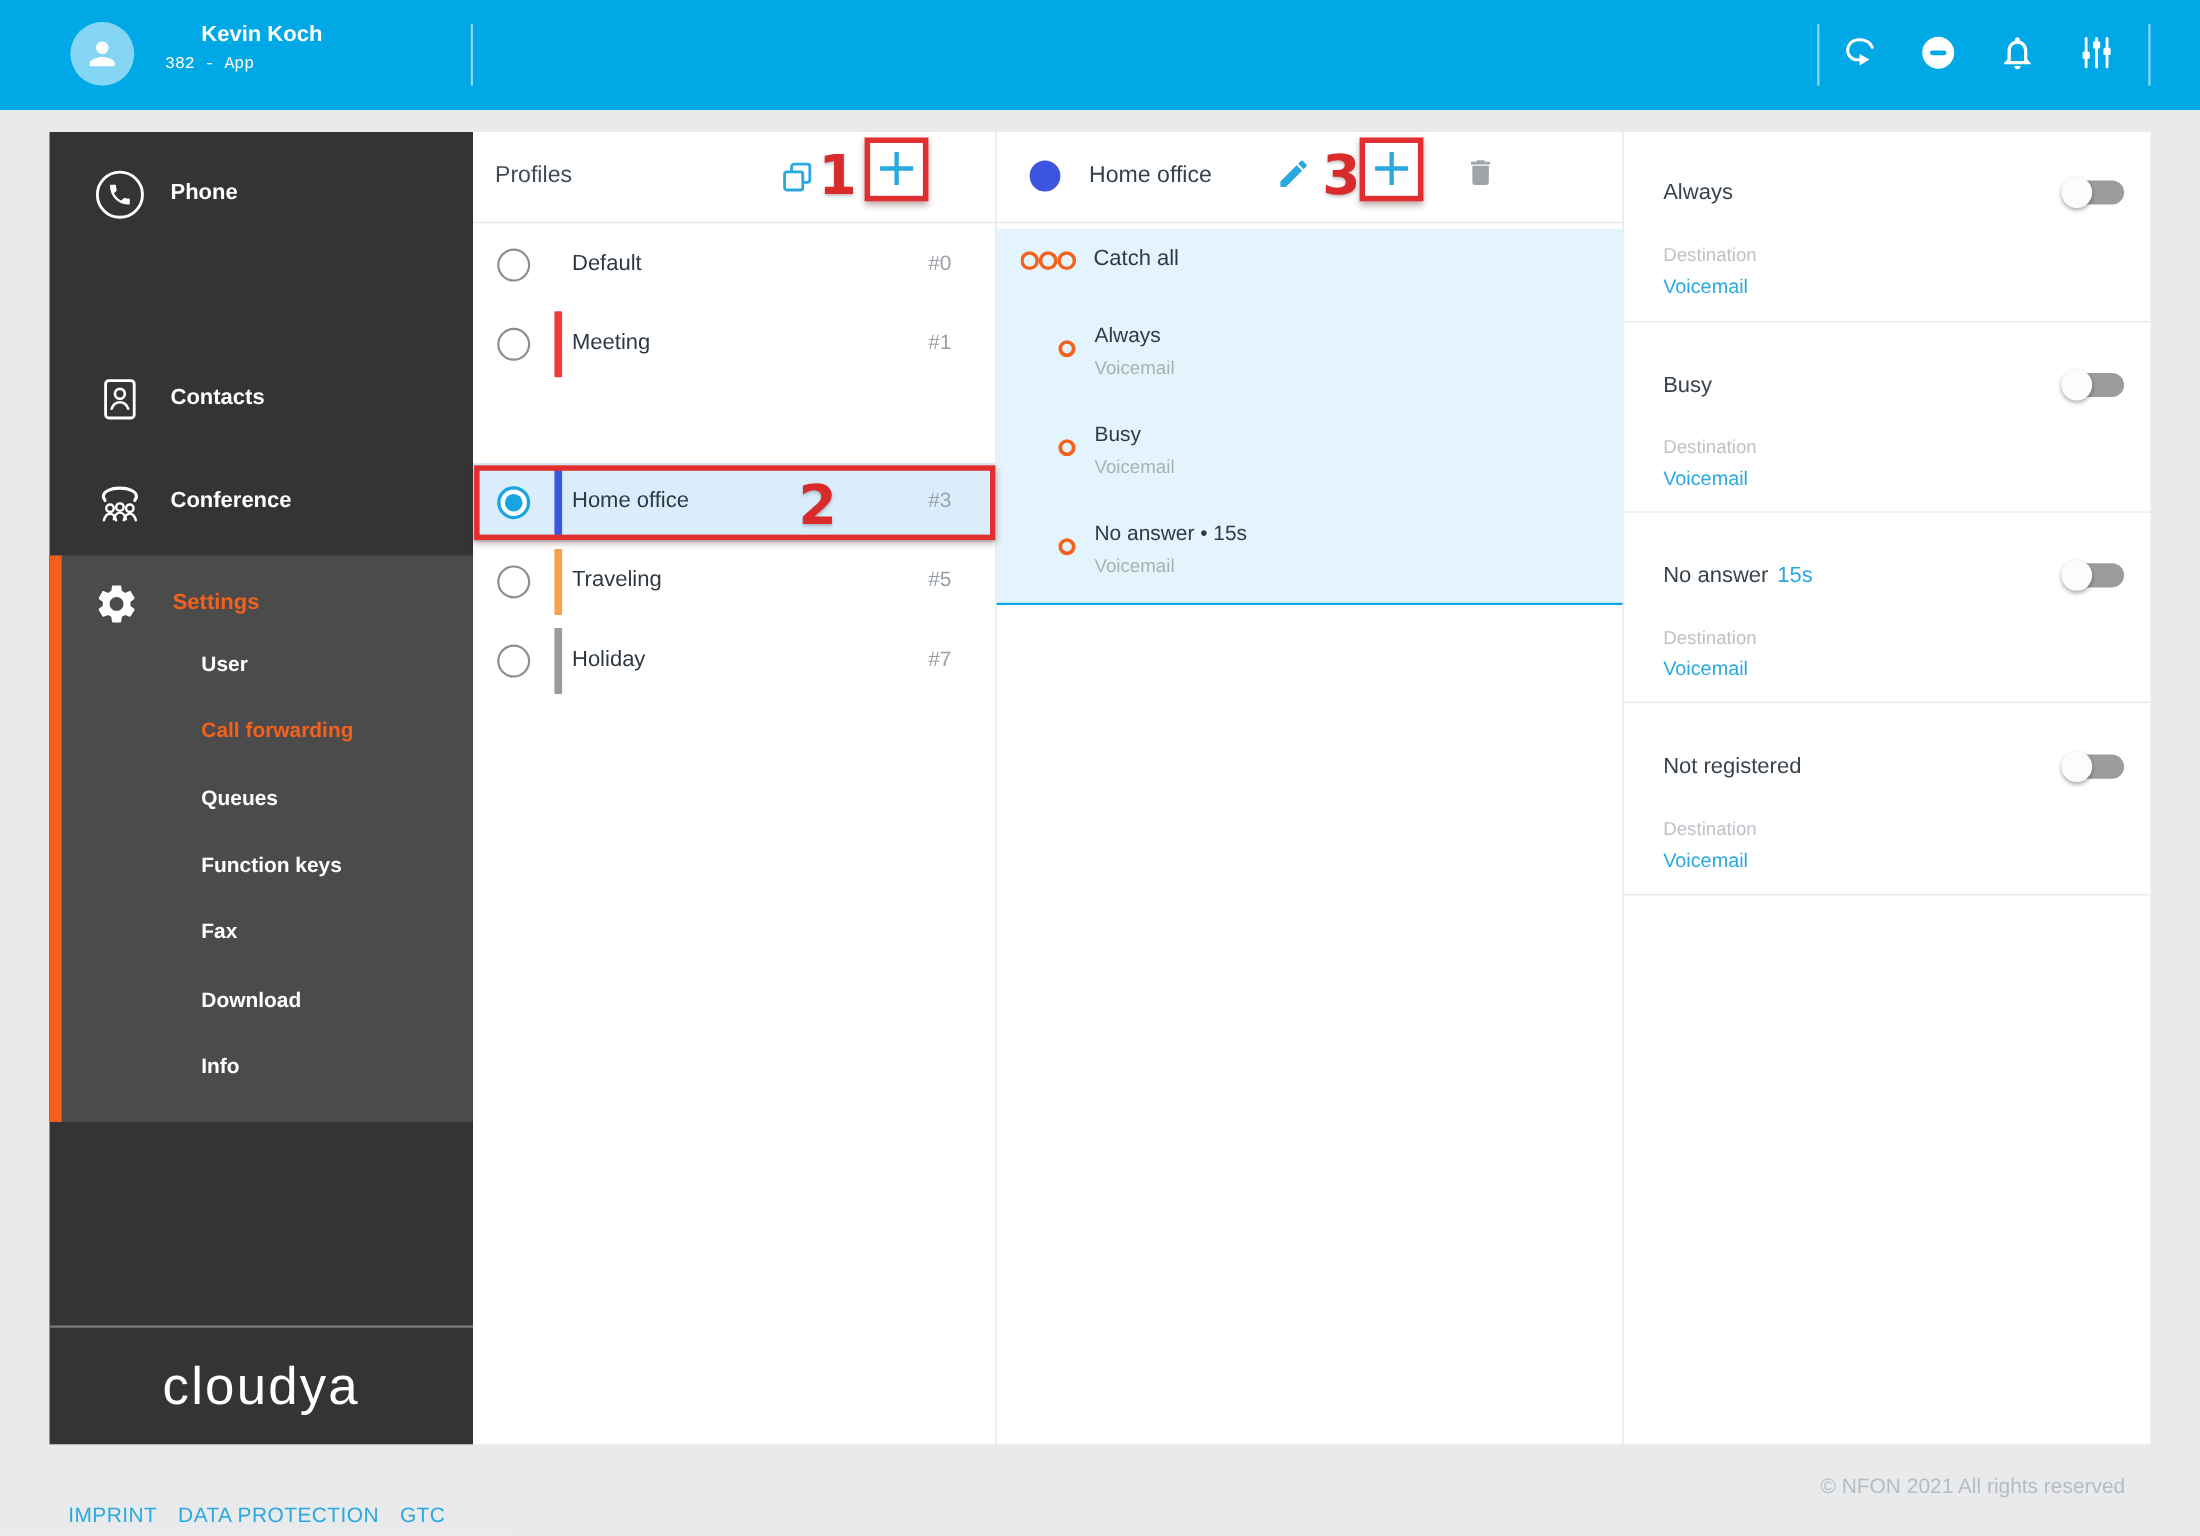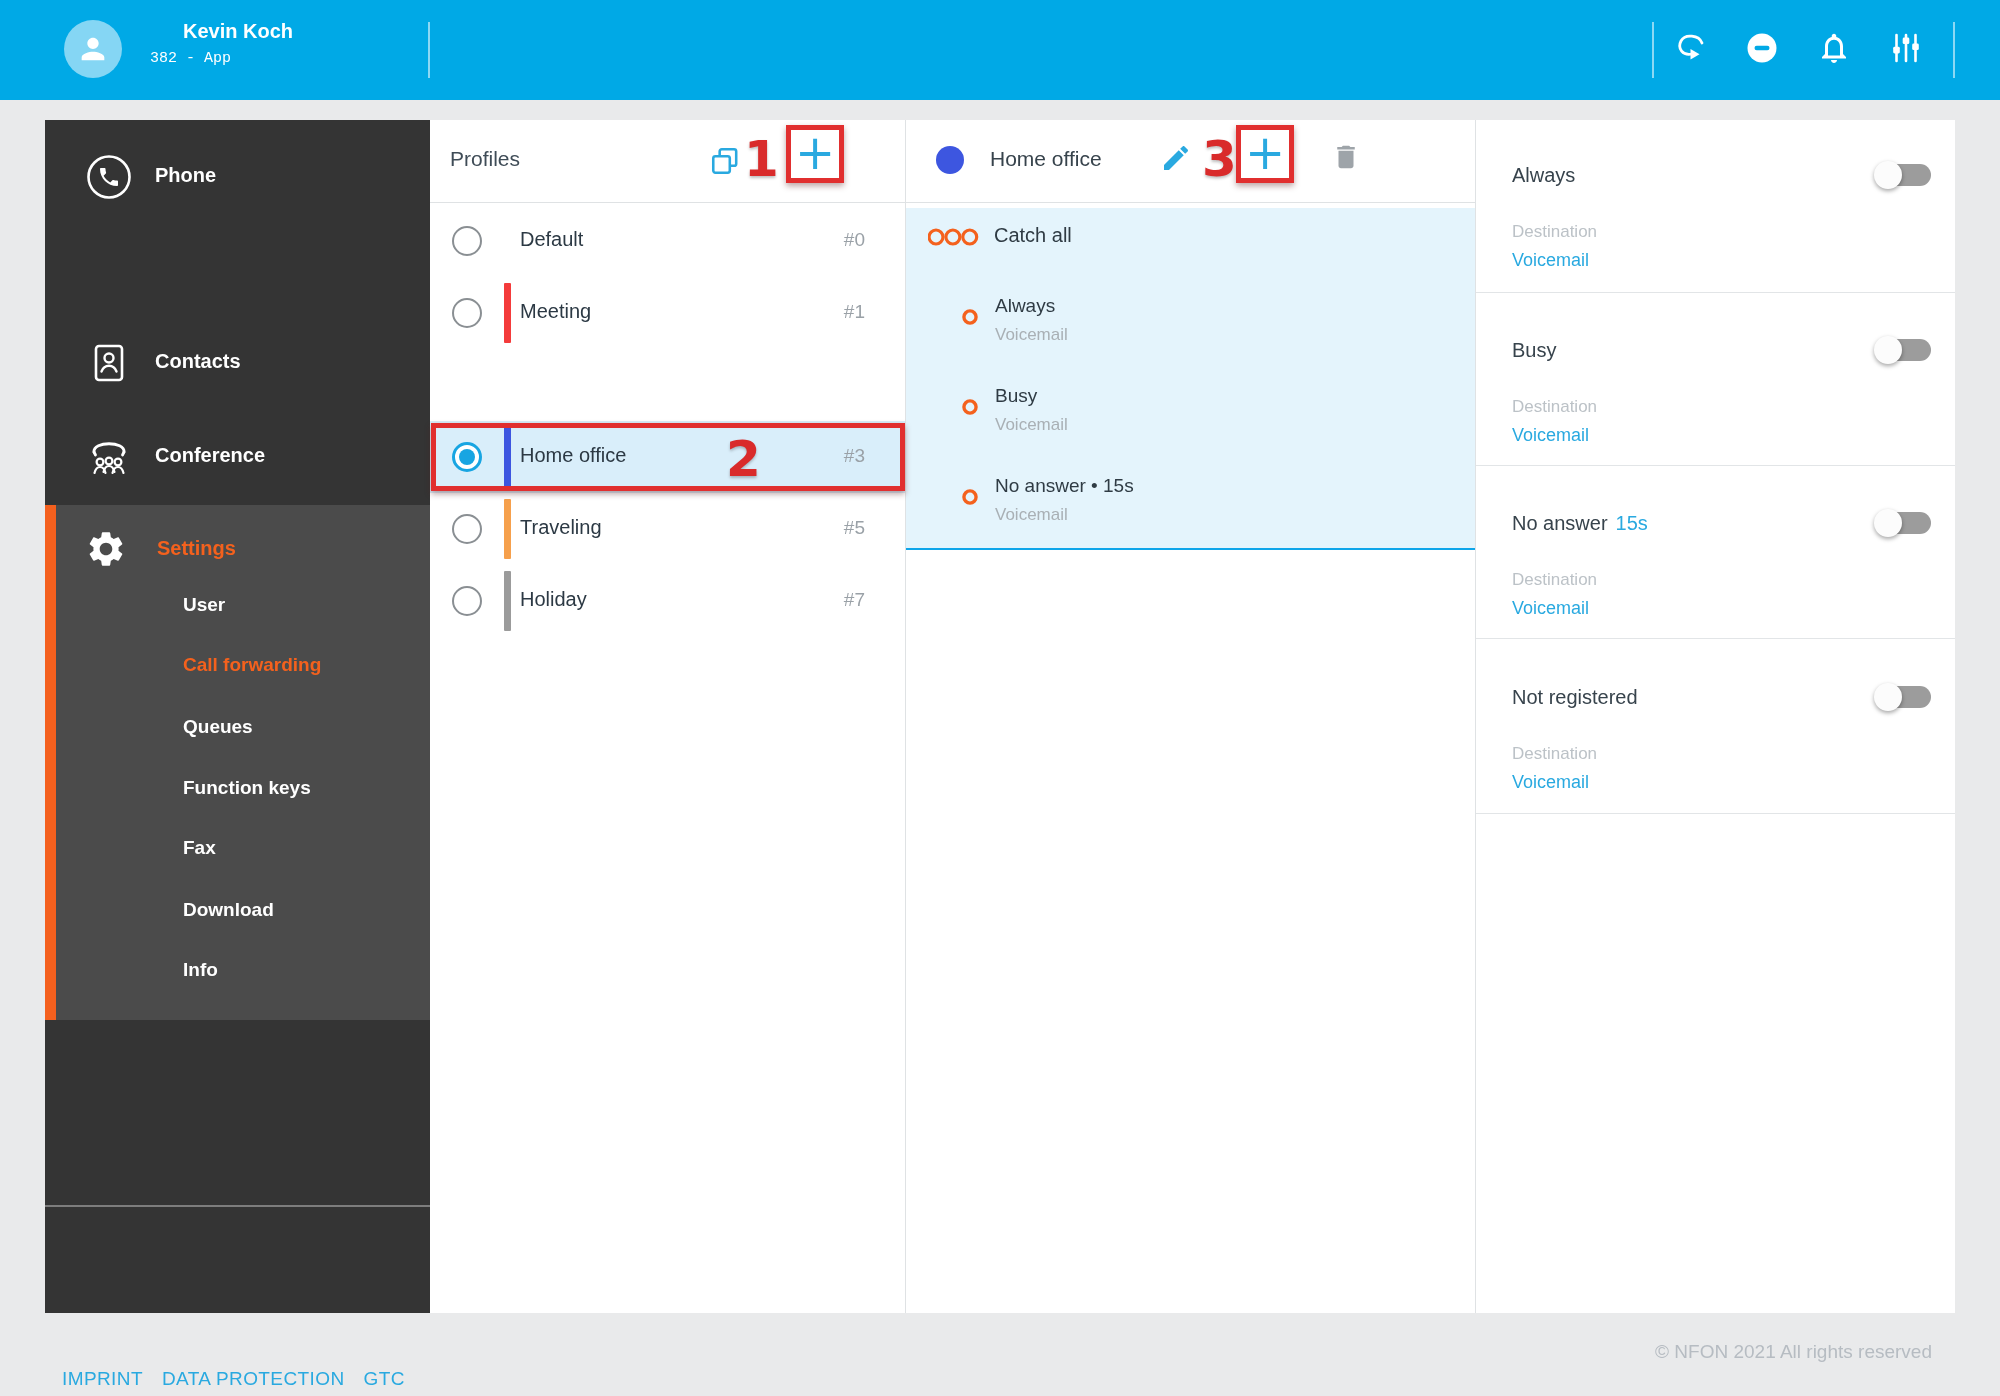--- a/index.html
+++ b/index.html
@@ -184,20 +184,21 @@
       <div class="sub-item" style="top:89px">User</div>
       <div class="sub-item active" style="top:149px">Call forwarding</div>
       <div class="sub-item" style="top:211px">Queues</div>
       <div class="sub-item" style="top:272px">Function keys</div>
       <div class="sub-item" style="top:332px">Fax</div>
       <div class="sub-item" style="top:394px">Download</div>
       <div class="sub-item" style="top:454px">Info</div>
     </div>
 
     <div class="side-sep"></div>
+    <div class="logo">cloudya</div>
   </div>
 
   <div class="main">
     <div class="vdiv" style="left:475px"></div>
     <div class="vdiv" style="left:1045px"></div>
     <div class="hdr-div"></div>
 
     <div class="profiles-title">Profiles</div>
     <div class="copy-btn">
       <span>

